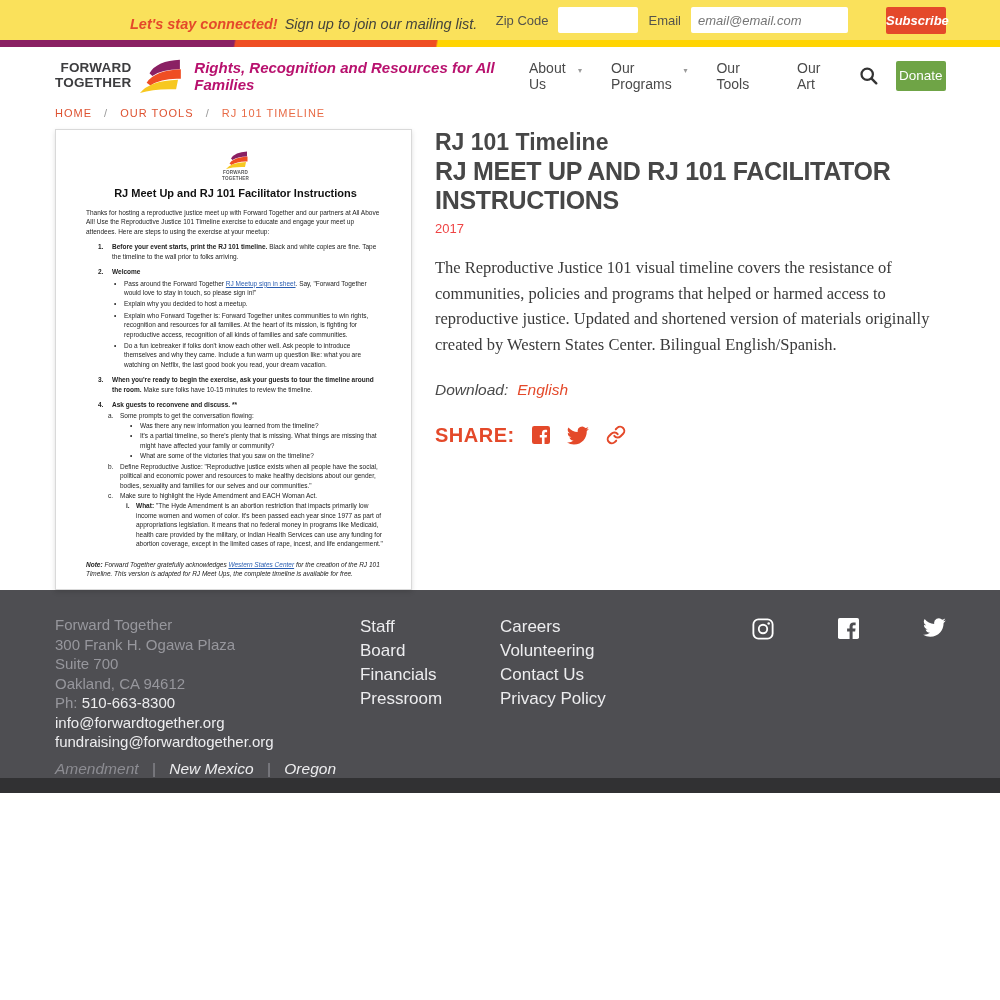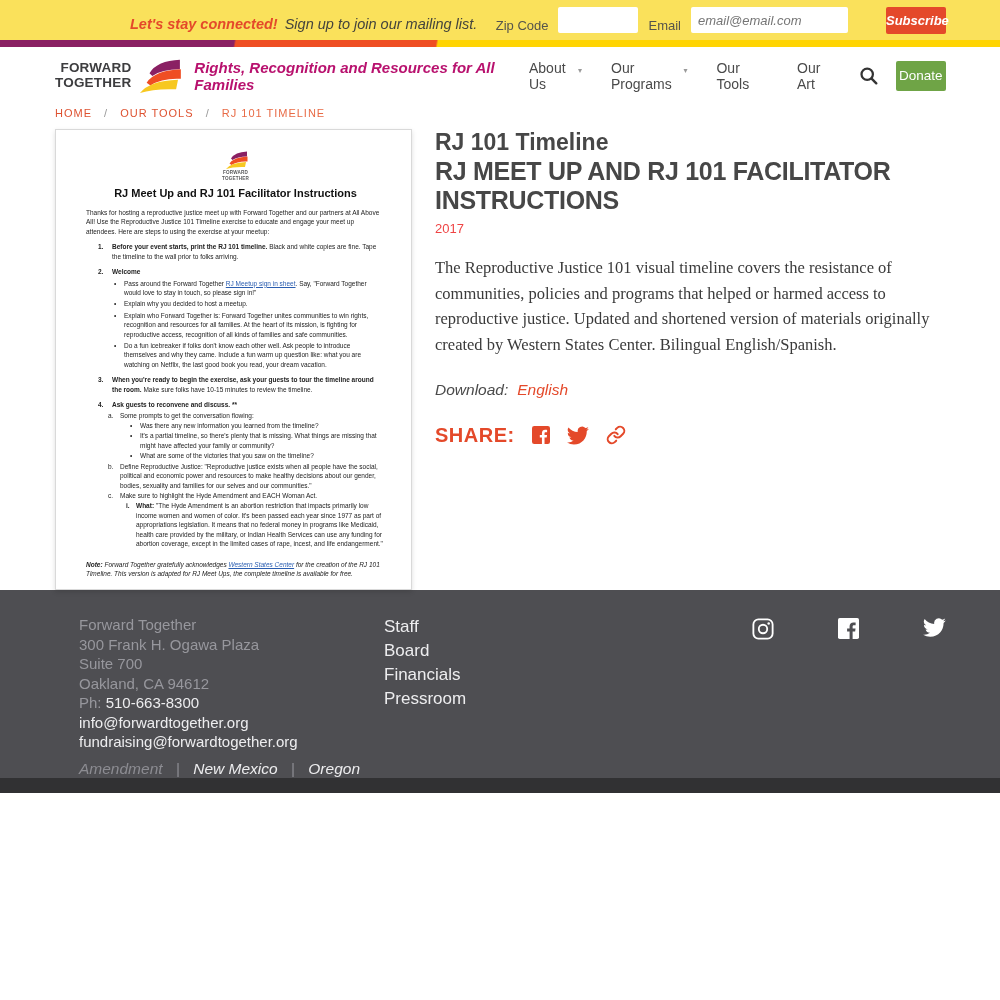--- a/index.html
+++ b/index.html
@@ -4,21 +4,21 @@
 <style>
   * { box-sizing: border-box; margin: 0; padding: 0; }
   html,body { width:1000px; height:1000px; overflow:hidden; background:#fff;
     font-family:"Liberation Sans", sans-serif; }
 
   
   .topbar { height:40px; background:var(--topbar_yellow,#FAE15B); display:flex; align-items:center;
     padding:0 54px 0 130px; }
   .promo { font-size:14.5px; font-style:italic; color:#44443C; white-space:nowrap;margin-top:8px; }
   .promo .em { color:var(--accent,#E4492A); font-weight:bold; margin-right:7px; }
-  .signup { margin-left:auto; display:flex; align-items:flex-end; gap:10px; }
+  .signup { margin-left:auto; display:flex; align-items:center; gap:10px; }
   .signup label { font-size:13px; color:#55544C; }
   .signup input { height:26px; border:none; border-radius:2px; background:#fff; padding:0 7px;
     font-size:13px; font-style:italic; color:#555; outline:none; }
   .zip-input { width:80px; }
   .email-input { width:157px; }
   .subscribe { margin-left:38px; width:60px; height:27px; border:none; border-radius:2px;
     background:var(--accent,#E4492A); color:#fff; font-size:13px; font-weight:bold; font-style:italic;
     cursor:pointer; }
 
   
@@ -75,21 +75,21 @@
   .year { margin-top:6px; font-size:13px; color:#ef4444; }
   .desc { margin-top:19px; font-family:"Liberation Serif", serif; font-size:16.5px; line-height:1.55;
     color:#3A3A3A; max-width:515px; }
   .download { margin-top:23px; font-size:15.5px; font-style:italic; color:#4A4A4A; }
   .download a { color:var(--accent,#E4492A); text-decoration:none; margin-left:9px; cursor:pointer; }
   .share { margin-top:25px; display:flex; align-items:center; }
   .share-label { font-size:20px; font-weight:bold; color:var(--accent,#E4492A); letter-spacing:.5px; }
   .share a { margin-left:17px; display:flex; cursor:pointer; }
 
   
-  .footer { height:188px; background:var(--footer_bg,#4E4E52); display:flex; padding:25px 54px 0 79px; }
+  .footer { height:188px; background:var(--footer_bg,#4E4E52); display:flex; padding:25px 54px 0 55px; }
   .f-col1 { width:305px; font-size:15px; line-height:19.5px; color:#97979D; }
   .f-col1 a { color:#EDEDEF; text-decoration:none; cursor:pointer; }
   .f-states { margin-top:7px; font-style:italic; font-size:15.5px; color:#8C8C92; }
   .f-states .sep { margin:0 9px; color:#8C8C92; font-style:normal; }
   .f-links { font-size:17px; line-height:24px; }
   .f-links a { display:block; color:#EDEDEF; text-decoration:none; cursor:pointer; }
   .f-col2 { width:140px; }
   .f-col3 { width:170px; }
   .f-social { margin-left:auto; display:flex; gap:64px; align-items:flex-start; padding-top:3px; }
   .f-social a { display:flex; cursor:pointer; }
@@ -318,20 +318,27 @@
       <span class="sep">|</span>
       <a>Oregon</a>
     </div>
   </div>
   <div class="f-links f-col2">
 
   <a>Staff</a>
       <a>Board</a>
       <a>Financials</a>
       <a>Pressroom</a>
+    </div>
+  <div class="f-links f-col3">
+
+  <a>Careers</a>
+      <a>Volunteering</a>
+      <a>Contact Us</a>
+      <a>Privacy Policy</a>
     </div>
   <div class="f-social">
     <a>
       <svg width="22" height="22" viewBox="0 0 24 24" fill="none" stroke="#fff" stroke-width="2">
         <rect x="1.5" y="1.5" width="21" height="21" rx="5.5"></rect>
         <circle cx="12" cy="12" r="4.6"></circle>
         <circle cx="18.2" cy="5.9" r="1.4" fill="#fff" stroke="none"></circle>
       </svg>
     </a>
     <a>

